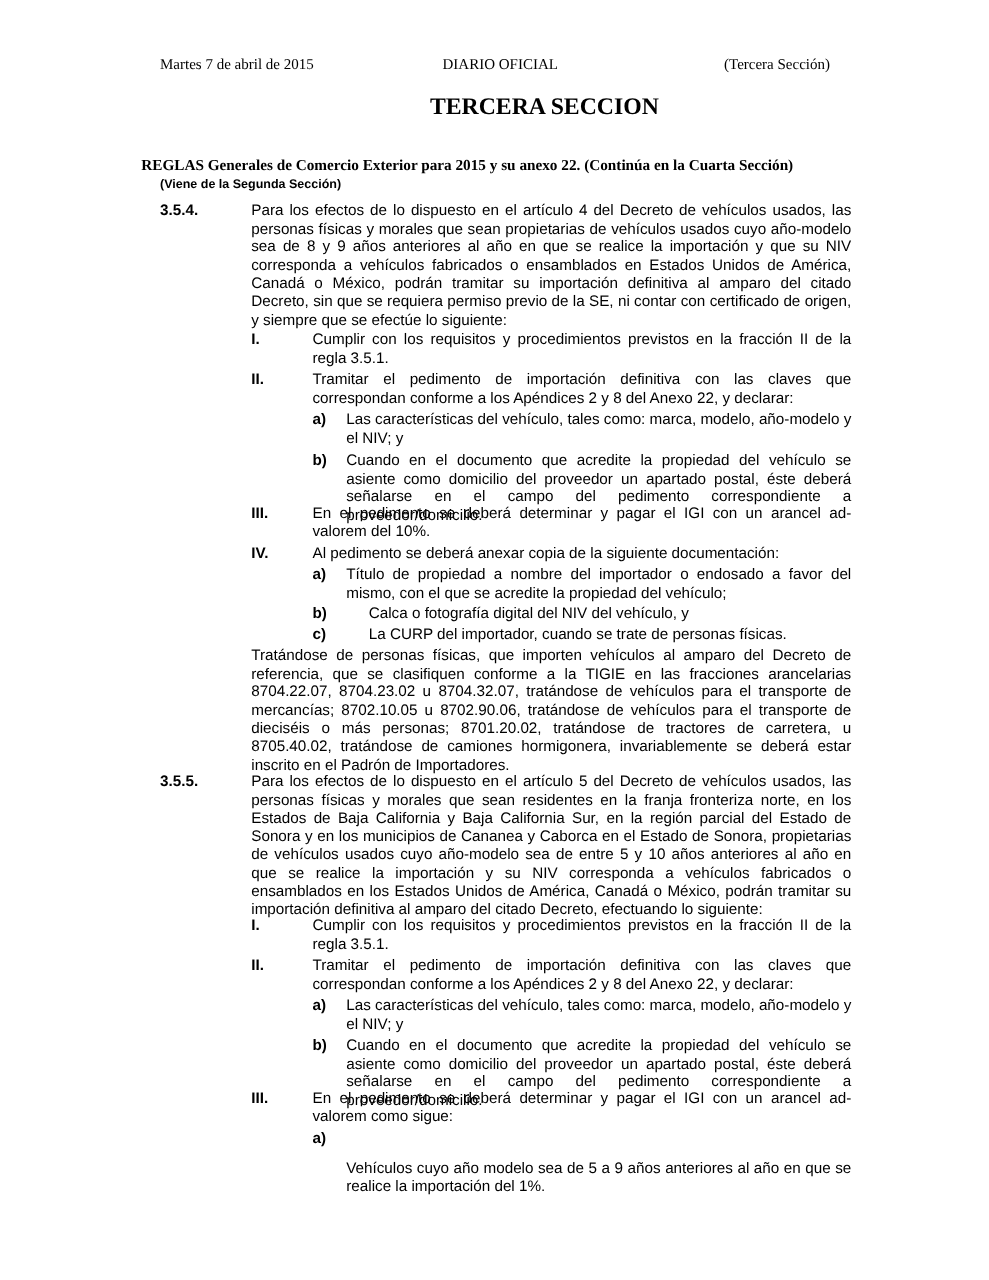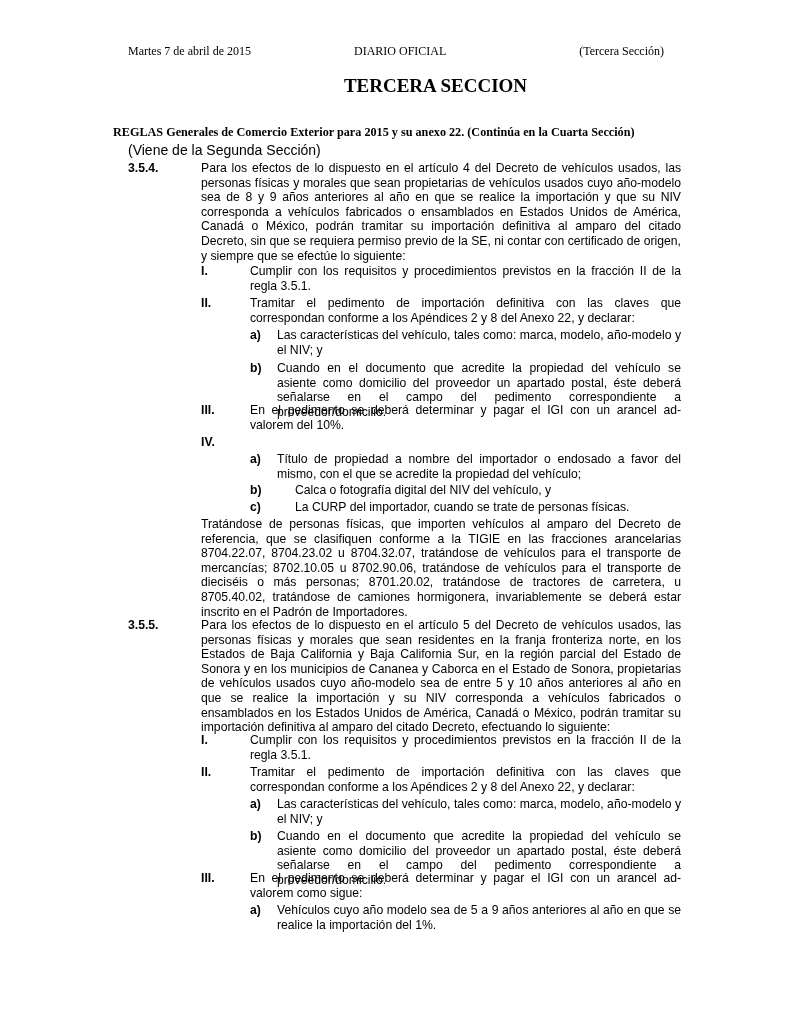--- a/index.html
+++ b/index.html
@@ -11,21 +11,21 @@
     .rh-left { left: 0; }
     .rh-center { left: 226px; }
     .rh-right { right: 0; }
     .title { position: absolute; left: 0; width: 791px; text-align: center;
       font-family: "Liberation Serif", serif; font-weight: bold; font-size: 19px; line-height: 22px; padding-left: 40px; }
     .t1 { top: 75px; }
     .t2 { top: 97px; }
     .subtitle { position: absolute; left: 113px; top: 125px; white-space: nowrap;
       font-family: "Liberation Serif", serif; font-weight: bold; font-size: 12.2px; }
     .viene { position: absolute; left: 128px; top: 142px; white-space: nowrap;
-      font-family: "Liberation Sans", sans-serif; font-weight: normal; font-size: 14px; }
+      font-family: "Liberation Sans", sans-serif; font-weight: bold; font-size: 10px; }
     .body { position: absolute; left: 0; top: 0; width: 791px;
       font-family: "Liberation Sans", sans-serif; font-size: 12.2px; line-height: 14.6px; }
     .rule { position: absolute; left: 201px; width: 480px; }
     .rule-num { position: absolute; left: 128px; font-weight: bold; }
     .p { text-align: justify; margin: 0; }
     .item { position: absolute; }
     .lbl { position: absolute; font-weight: bold; }
     .txt { text-align: justify; margin: 0; }
   </style>
 </head>
@@ -71,20 +71,21 @@
       <p class="txt" style="margin-left:27px;">Cuando en el documento que acredite la propiedad del vehículo se asiente como domicilio del proveedor un apartado postal, éste deberá señalarse en el campo del pedimento correspondiente a proveedor/domicilio.</p>
     </div>
 
     <div class="item" style="left:201px; top:403px; width:480px;">
       <span class="lbl" style="left:0;">III.</span>
       <p class="txt" style="margin-left:49px;">En el pedimento se deberá determinar y pagar el IGI con un arancel ad-valorem del 10%.</p>
     </div>
 
     <div class="item" style="left:201px; top:435px; width:480px;">
       <span class="lbl" style="left:0;text-align:center;">IV.</span>
+      <p class="txt" style="margin-left:49px;">Al pedimento se deberá anexar copia de la siguiente documentación:</p>
     </div>
 
     <div class="item" style="left:250px; top:452px; width:431px;">
       <span class="lbl" style="left:0;">a)</span>
       <p class="txt" style="margin-left:27px;">Título de propiedad a nombre del importador o endosado a favor del mismo, con el que se acredite la propiedad del vehículo;</p>
     </div>
 
     <div class="item" style="left:250px; top:483px; width:431px;">
       <span class="lbl" style="left:0;">b)</span>
       <p class="txt" style="margin-left:45px;">Calca o fotografía digital del NIV del vehículo, y</p>
@@ -124,17 +125,17 @@
       <p class="txt" style="margin-left:27px;">Cuando en el documento que acredite la propiedad del vehículo se asiente como domicilio del proveedor un apartado postal, éste deberá señalarse en el campo del pedimento correspondiente a proveedor/domicilio.</p>
     </div>
 
     <div class="item" style="left:201px; top:871px; width:480px;">
       <span class="lbl" style="left:0;">III.</span>
       <p class="txt" style="margin-left:49px;">En el pedimento se deberá determinar y pagar el IGI con un arancel ad-valorem como sigue:</p>
     </div>
 
     <div class="item" style="left:250px; top:903px; width:431px;">
       <span class="lbl" style="left:0;">a)</span>
-      <p class="txt" style="margin-left:27px;">Vehículos cuyo año modelo sea de 5 a 9 años anteriores al año en que se realice la importación del 1%.</p>
+      <p class="txt" style="margin-left:27px;margin-top:24px;">Vehículos cuyo año modelo sea de 5 a 9 años anteriores al año en que se realice la importación del 1%.</p>
     </div>
 
   </div>
 </div>
 
 </body></html>

